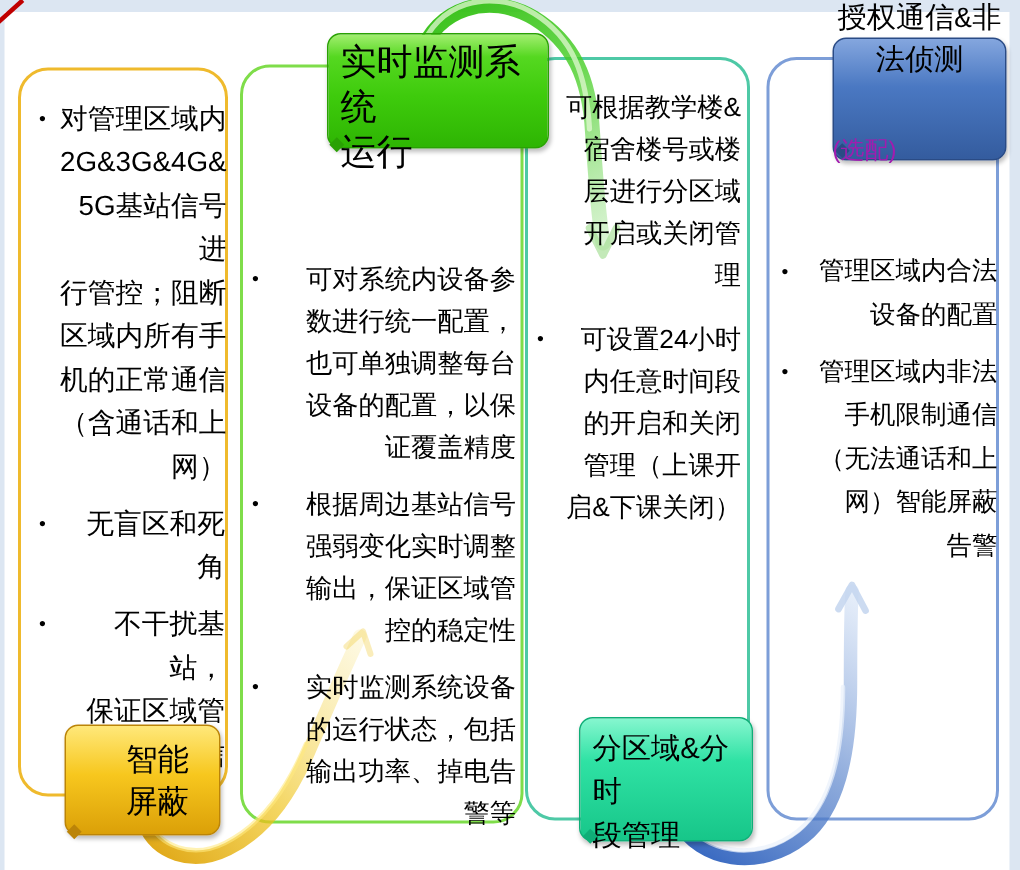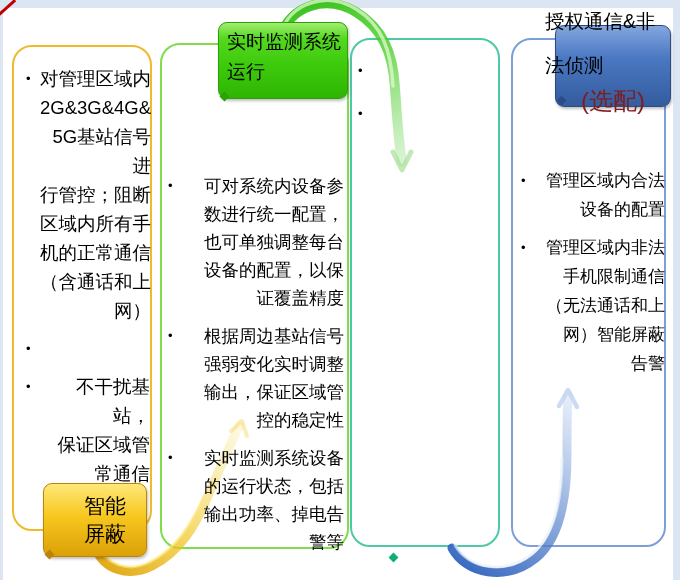--- a/index.html
+++ b/index.html
@@ -26,36 +26,36 @@
   #list2{left:168px;top:172px;width:176px;font-size:17.5px;line-height:28px;gap:10px;}
   #list3{left:358px;top:57px;width:136px;font-size:17.5px;line-height:28px;gap:15px;}
   #list4{left:521px;top:166px;width:144px;font-size:17px;line-height:29px;gap:9px;}
   .bullet{display:flex;align-items:flex-start;}
   .dot{flex:0 0 14px;width:14px;font-size:13px;line-height:inherit;}
   .btext{flex:1;white-space:pre-line;text-align:right;}
 
   
   .label-box{position:absolute;z-index:3;border-radius:9px;box-sizing:border-box;
     box-shadow:1px 2px 3px rgba(0,0,0,0.25);}
-  #label-green{left:218px;top:22px;width:130px;height:77px;
+  #label-green{left:218px;top:22px;width:148px;height:77px;
     background:linear-gradient(180deg,#a2ee70 0%,#55d820 20%,#3ecb0c 55%,#2eb503 100%);
-    border:1px solid #2aa104;padding:4px 4px 0 8px;font-size:19px;line-height:30px;white-space:pre-line;}
+    border:1px solid #2aa104;padding:4px 4px 0 8px;font-size:24px;line-height:30px;white-space:pre-line;}
   #label-yellow{left:43px;top:483px;width:104px;height:74px;
     background:linear-gradient(180deg,#ffe87a 0%,#f7c71e 45%,#dba008 100%);
     border:1px solid #bb8408;display:flex;align-items:center;justify-content:center;font-size:21px;padding-left:40px;}
   #label-teal{left:386px;top:478px;width:116px;height:83px;
     background:linear-gradient(180deg,#86f6cf 0%,#2fe2a4 35%,#17c689 100%);
     border:1px solid #0fae77;padding:6px 0 0 8px;font-size:19.5px;line-height:29px;white-space:pre-line;}
   #label-blue{left:555px;top:25px;width:116px;height:82px;
     background:linear-gradient(180deg,#84a6de 0%,#4a78c2 40%,#345c9e 100%);
     border:1px solid #2a4b85;}
   #blue-title{position:absolute;left:545px;top:-1px;width:136px;z-index:4;
-    text-align:left;font-size:19.5px;line-height:44px;white-space:pre-line;}
+    text-align:center;font-size:19.5px;line-height:28px;white-space:pre-line;font-family:Liberation Mono, monospace;}
   #blue-sub{position:absolute;left:555px;top:86px;width:116px;z-index:4;
-    text-align:center;color:#7f1d1d;font-size:24px;line-height:30px;}
+    color:#a21caf;font-size:16px;line-height:30px;}
 
   .tail{position:absolute;width:7px;height:7px;transform:rotate(45deg);z-index:3;}
   #tail-green{left:221px;top:93px;background:#2aa104;}
   #tail-yellow{left:46px;top:551px;background:#bb8408;}
   #tail-teal{left:390px;top:554px;background:#0fae77;}
   #tail-blue{left:558px;top:97px;background:#2a4b85;}
 
   .arrows{position:absolute;left:0;top:0;z-index:2;pointer-events:none;}
 </style>
 </head>
@@ -118,20 +118,21 @@
 2G&amp;3G&amp;4G&amp;
 5G基站信号进
 行管控；阻断
 区域内所有手
 机的正常通信
 （含通话和上
 网）</span>
     </div>
     <div class="bullet">
       <span class="dot">•</span>
+      <span class="btext">无盲区和死角</span>
     </div>
     <div class="bullet">
       <span class="dot">•</span>
       <span class="btext">不干扰基站，
 保证区域管
 常通信</span>
     </div>
   </div>
 
   <div class="blist" id="list2">
@@ -155,23 +156,33 @@
       <span class="btext">实时监测系统设备
 的运行状态，包括
 输出功率、掉电告
 警等</span>
     </div>
   </div>
 
   <div class="blist" id="list3">
     <div class="bullet">
       <span class="dot">•</span>
-    </div>
-    <div class="bullet">
-      <span class="dot">•</span>
+      <span class="btext">可根据教学楼&amp;
+宿舍楼号或楼
+层进行分区域
+开启或关闭管
+理</span>
+    </div>
+    <div class="bullet">
+      <span class="dot">•</span>
+      <span class="btext">可设置24小时
+内任意时间段
+的开启和关闭
+管理（上课开
+启&amp;下课关闭）</span>
     </div>
   </div>
 
   <div class="blist" id="list4">
     <div class="bullet">
       <span class="dot">•</span>
       <span class="btext">管理区域内合法
 设备的配置</span>
     </div>
     <div class="bullet">
@@ -184,20 +195,22 @@
     </div>
   </div>
 
   <div class="label-box" id="label-green">实时监测系统
 运行</div>
   <div class="tail" id="tail-green"></div>
 
   <div class="label-box" id="label-yellow">智能屏蔽</div>
   <div class="tail" id="tail-yellow"></div>
 
+  <div class="label-box" id="label-teal">分区域&amp;分时
+段管理</div>
   <div class="tail" id="tail-teal"></div>
 
   <div class="label-box" id="label-blue"></div>
   <div class="tail" id="tail-blue"></div>
   <div id="blue-title">授权通信&amp;非
 法侦测</div>
   <div id="blue-sub">(选配)</div>
 
 </div>
 

